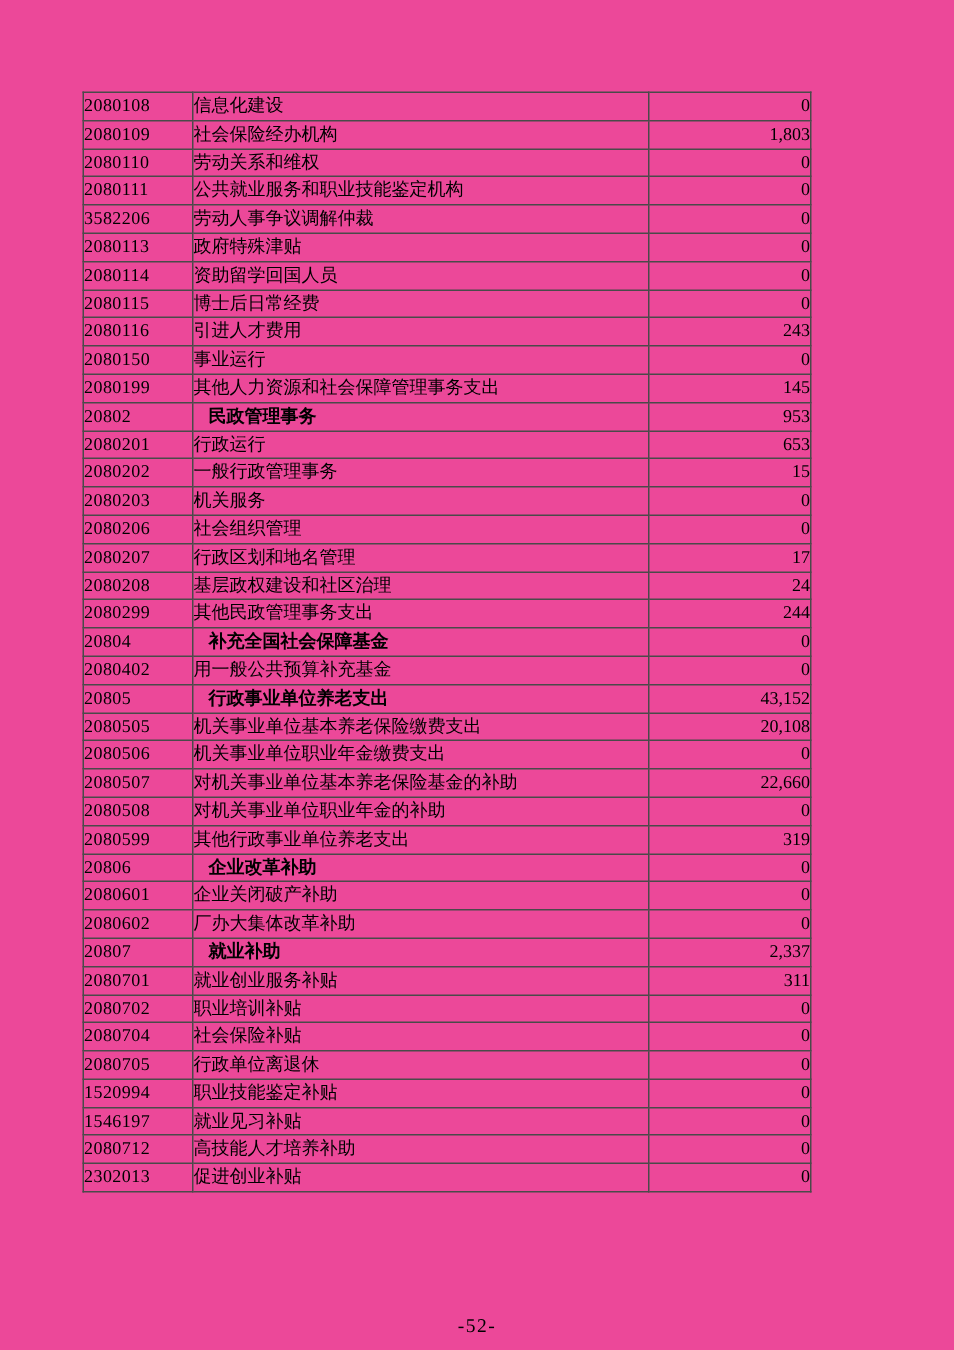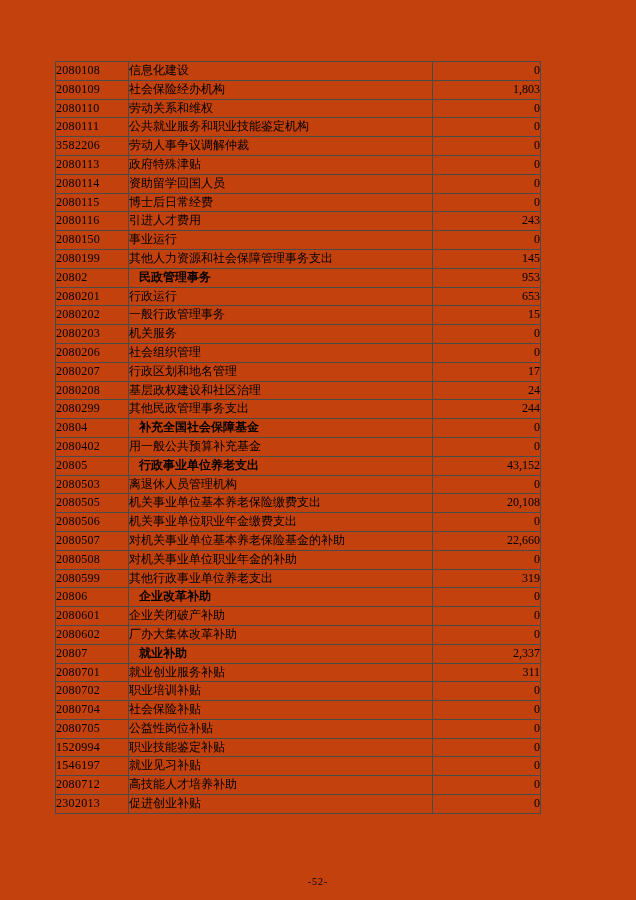--- a/index.html
+++ b/index.html
@@ -4,21 +4,21 @@
 <style>
   html, body {
     margin: 0;
     padding: 0;
     background: #ffffff;
   }
   .page {
     position: relative;
     width: 636px;
     height: 900px;
-    background: #c2410c;
+    background: #ec4899;
     font-family: "Liberation Serif", "DejaVu Serif", serif;
     color: #000000;
     overflow: hidden;
   }
   table.budget-table {
     position: absolute;
     left: 55px;
     top: 61px;
     width: 485px;
     border-collapse: collapse;
@@ -48,21 +48,21 @@
   tr.section td.name {
     padding-left: 10px;
     font-weight: bold;
   }
   .footer {
     position: absolute;
     left: 0;
     top: 876px;
     width: 636px;
     text-align: center;
-    font-size: 10px;
+    font-size: 13px;
     letter-spacing: 1px;
   }
 </style>
 </head>
 <body>
 
 <div class="page">
   <table class="budget-table">
     <colgroup>
       <col style="width:73px">
@@ -174,25 +174,20 @@
           <td class="code">2080402</td>
           <td class="name">用一般公共预算补充基金</td>
           <td class="value">0</td>
         </tr>
         <tr class="section">
           <td class="code">20805</td>
           <td class="name">行政事业单位养老支出</td>
           <td class="value">43,152</td>
         </tr>
         <tr>
-          <td class="code">2080503</td>
-          <td class="name">离退休人员管理机构</td>
-          <td class="value">0</td>
-        </tr>
-        <tr>
           <td class="code">2080505</td>
           <td class="name">机关事业单位基本养老保险缴费支出</td>
           <td class="value">20,108</td>
         </tr>
         <tr>
           <td class="code">2080506</td>
           <td class="name">机关事业单位职业年金缴费支出</td>
           <td class="value">0</td>
         </tr>
         <tr>
@@ -240,21 +235,21 @@
           <td class="name">职业培训补贴</td>
           <td class="value">0</td>
         </tr>
         <tr>
           <td class="code">2080704</td>
           <td class="name">社会保险补贴</td>
           <td class="value">0</td>
         </tr>
         <tr>
           <td class="code">2080705</td>
-          <td class="name">公益性岗位补贴</td>
+          <td class="name">行政单位离退休</td>
           <td class="value">0</td>
         </tr>
         <tr>
           <td class="code">1520994</td>
           <td class="name">职业技能鉴定补贴</td>
           <td class="value">0</td>
         </tr>
         <tr>
           <td class="code">1546197</td>
           <td class="name">就业见习补贴</td>

